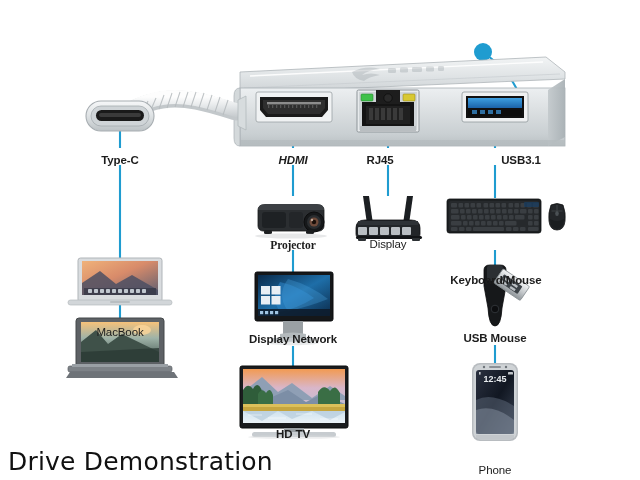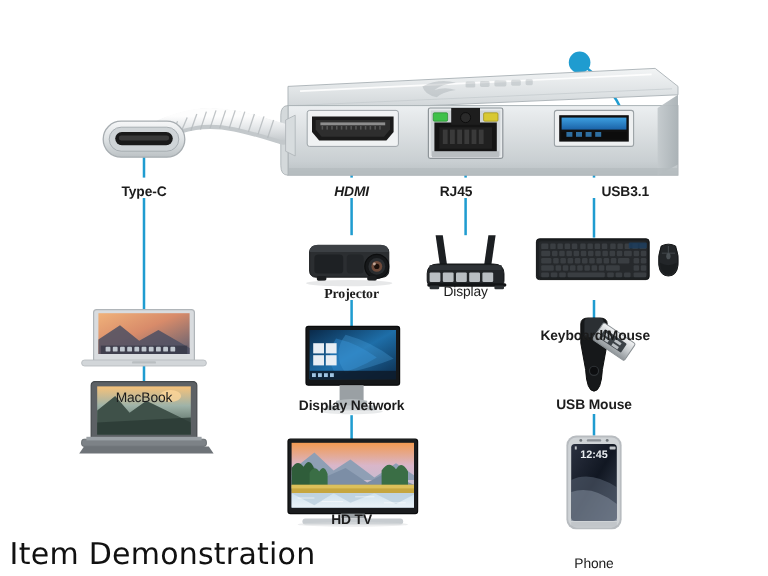--- a/index.html
+++ b/index.html
@@ -467,15 +467,15 @@
     <div class="lbl bold" style="left:238px;top:333px;width:110px;">Display Network</div>
     <div class="lbl bold" style="left:258px;top:428px;width:70px;">HD TV</div>
 
     <div class="lbl" style="left:348px;top:238px;width:80px;">Display</div>
 
     <div class="lbl bold" style="left:437px;top:238px;width:118px;margin-top:36px;">Keyboard/Mouse</div>
     <div class="lbl bold" style="left:450px;top:332px;width:90px;">USB Mouse</div>
     <div class="lbl" style="left:460px;top:464px;width:70px;">Phone</div>
   </div>
 
-  <div class="title">Item Demonstration</div>
+  <div class="title">Drive Demonstration</div>
 
 </div>
 
 </body></html>

